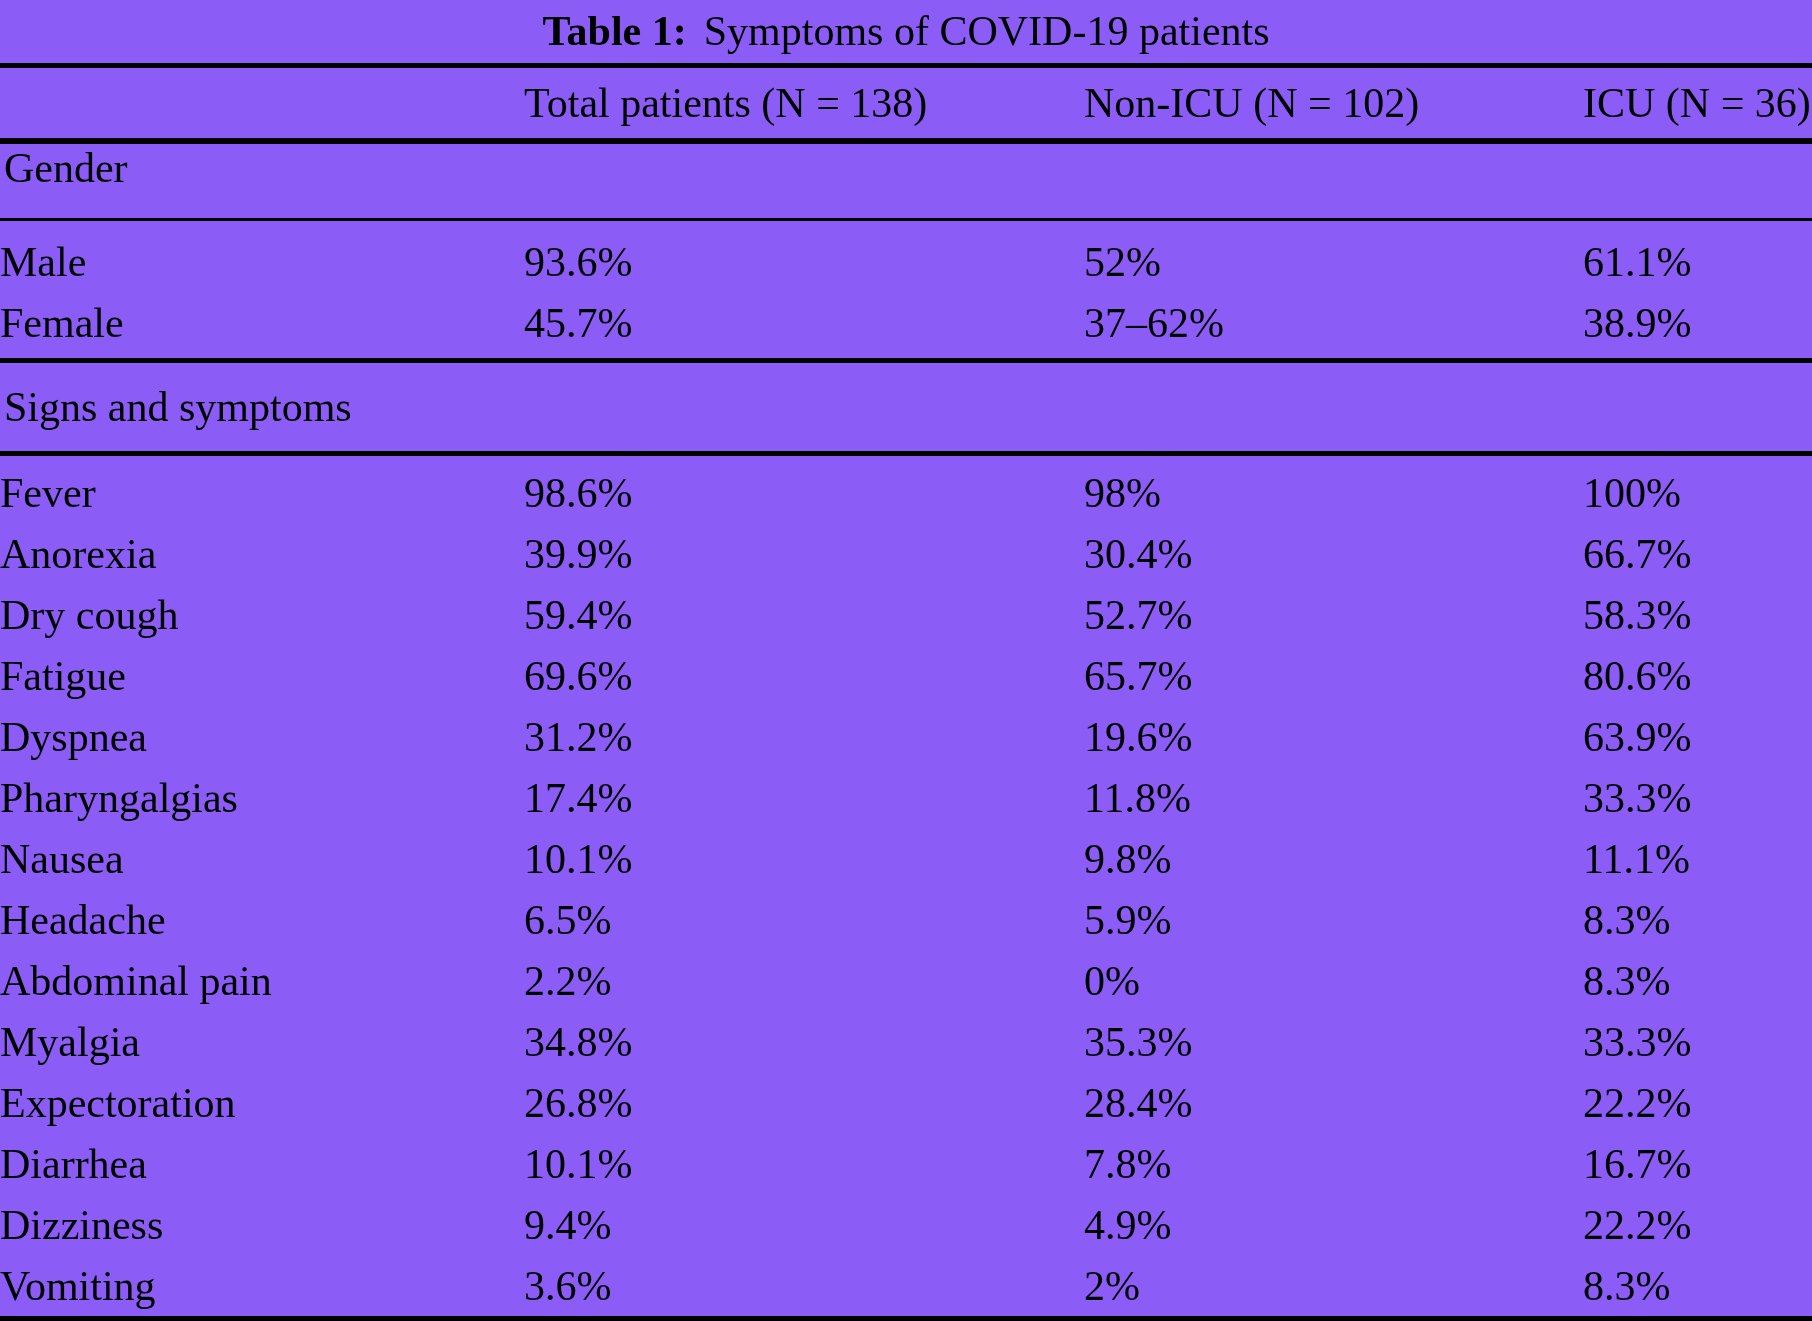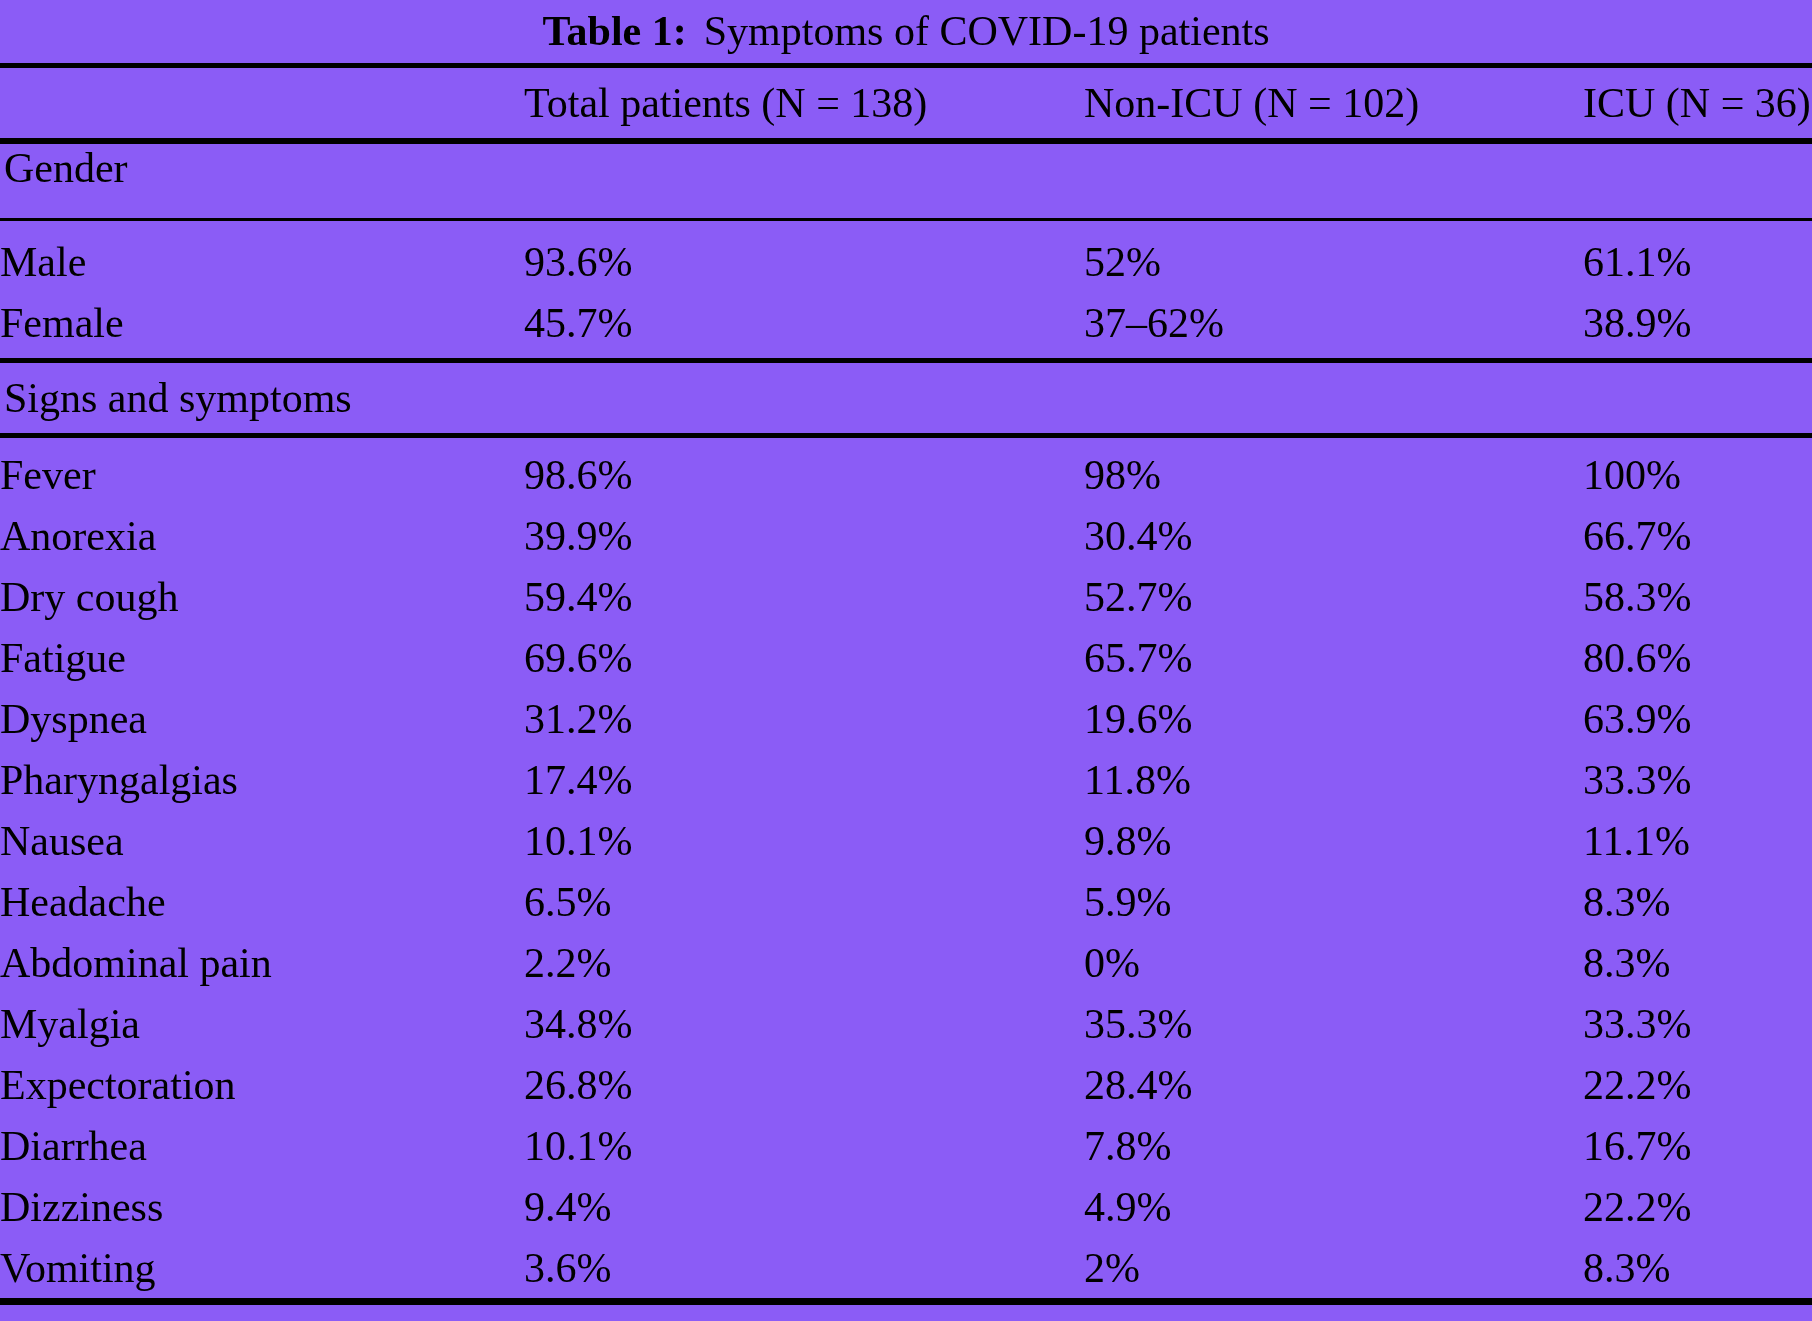--- a/index.html
+++ b/index.html
@@ -34,21 +34,21 @@
   .rule-mid2   { height: 5px; }
   .rule-bottom { height: 7px; }
   .row {
     display: grid;
     grid-template-columns: 496px 532px 471px auto;
     align-items: center;
     gap: 28px;
   }
   .row-header { height: 70px; }
   .row-section1 { height: 74px; display: flex; align-items: flex-start; padding-left: 4px; }
-  .row-section2 { height: 70px; display: flex; align-items: center; padding-left: 4px; }
+  .row-section2 { height: 88px; display: flex; align-items: center; padding-left: 4px; }
   .body-rows-gender { padding-top: 10px; }
   .body-rows-symptoms { padding-top: 6px; }
   .datarow { height: 61px; }
   .cell { white-space: nowrap; }
 </style>
 </head>
 <body>
 
 <div class="page">
 

